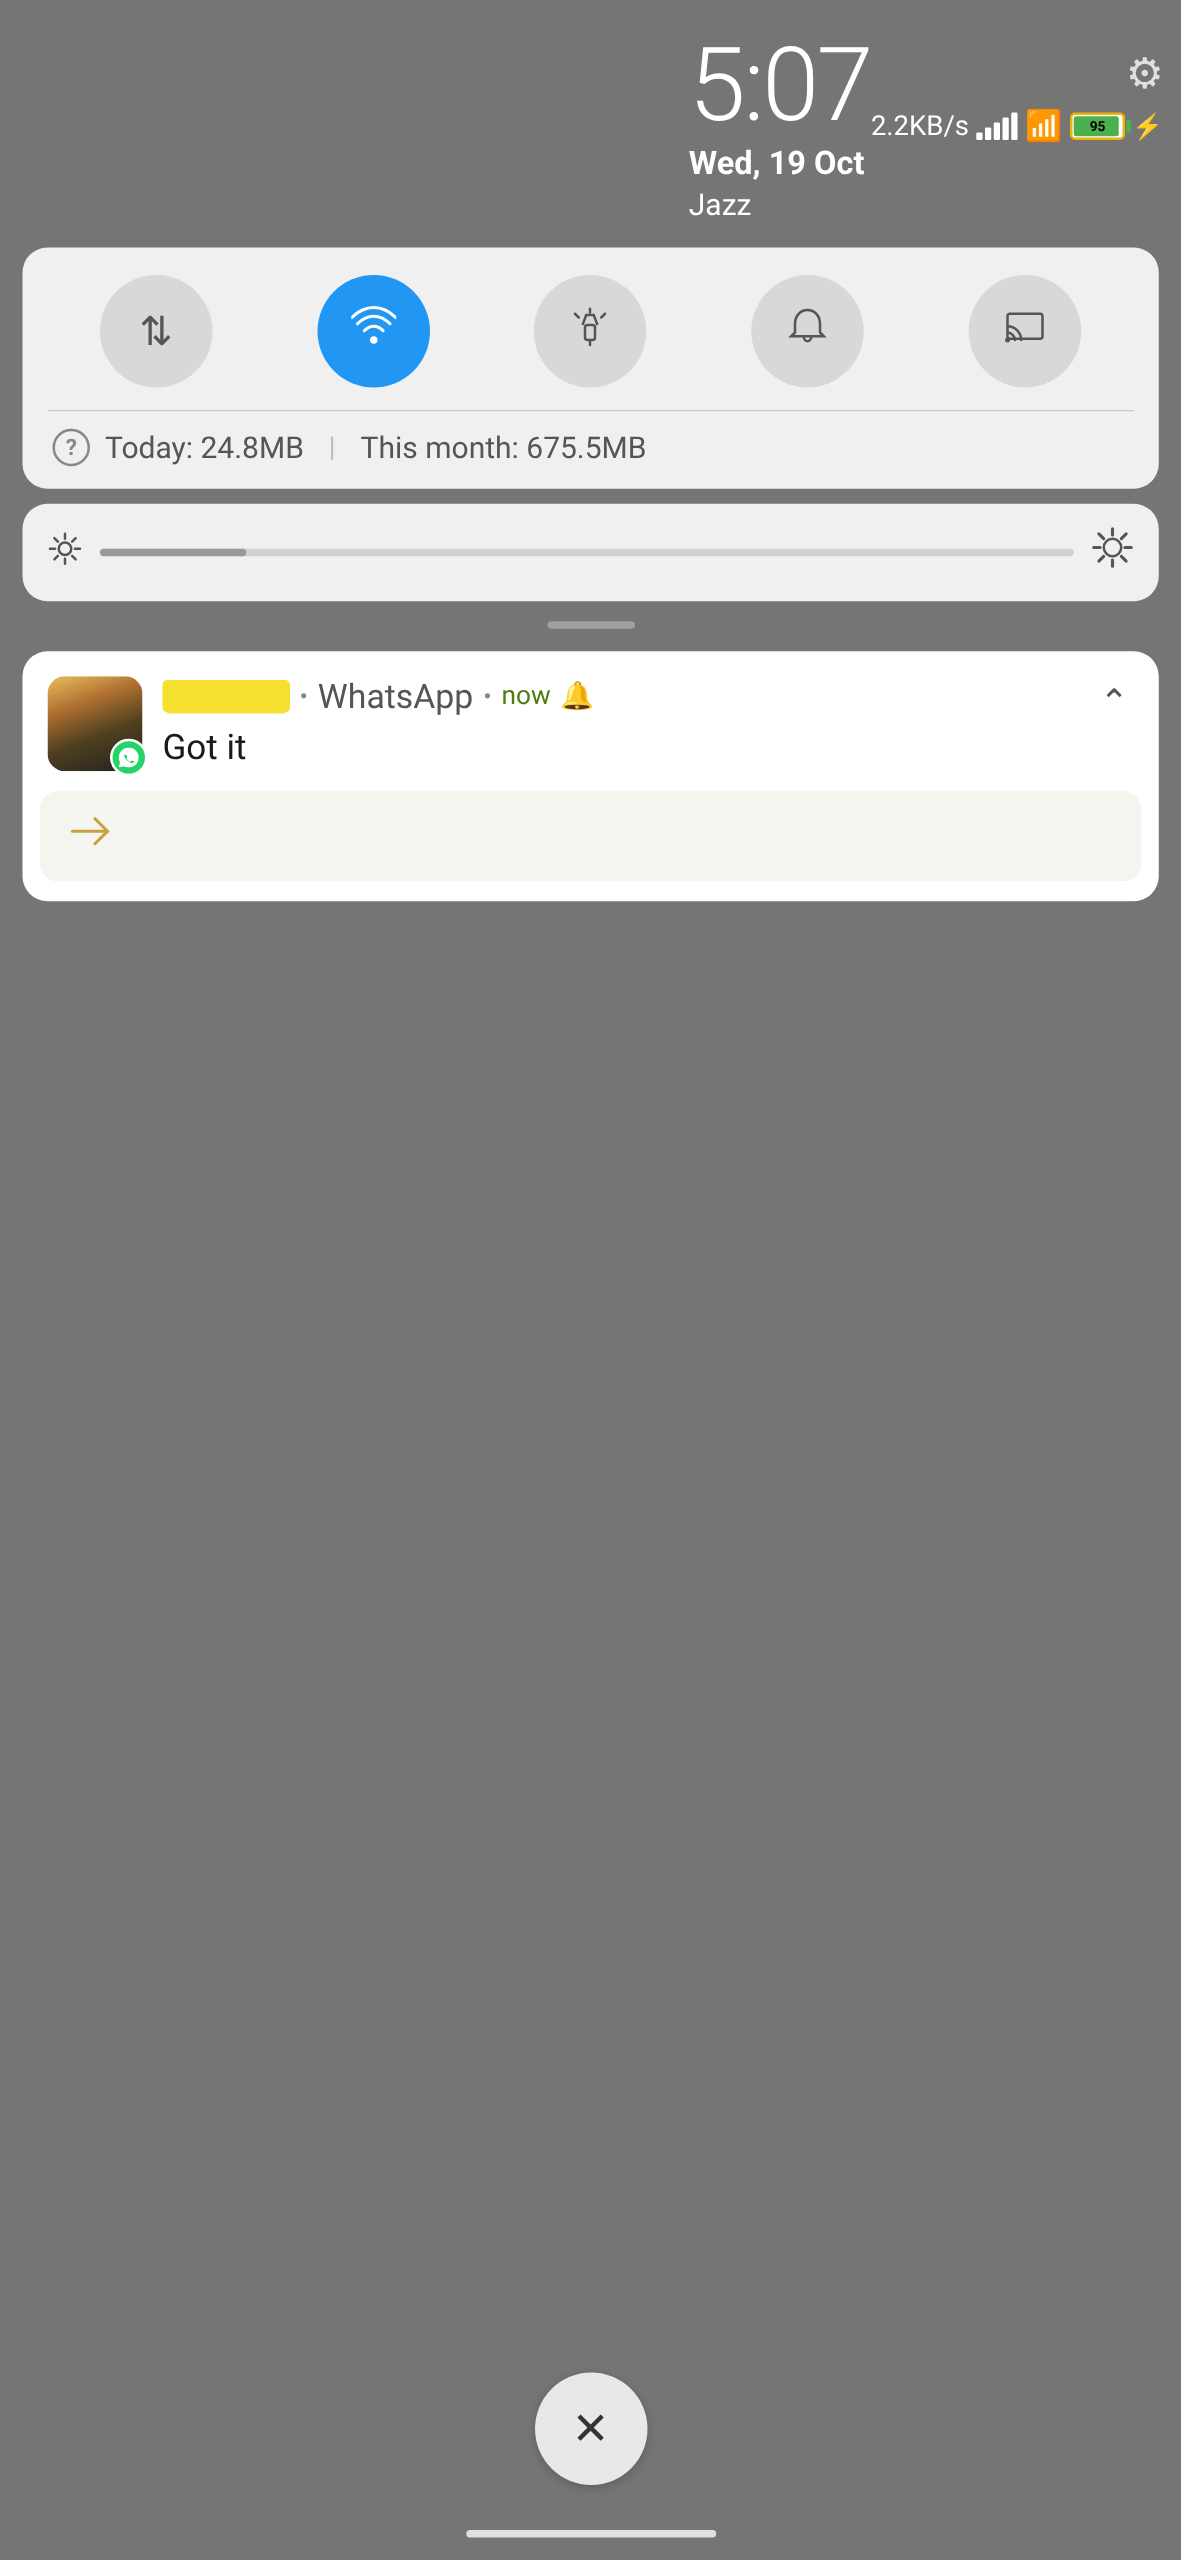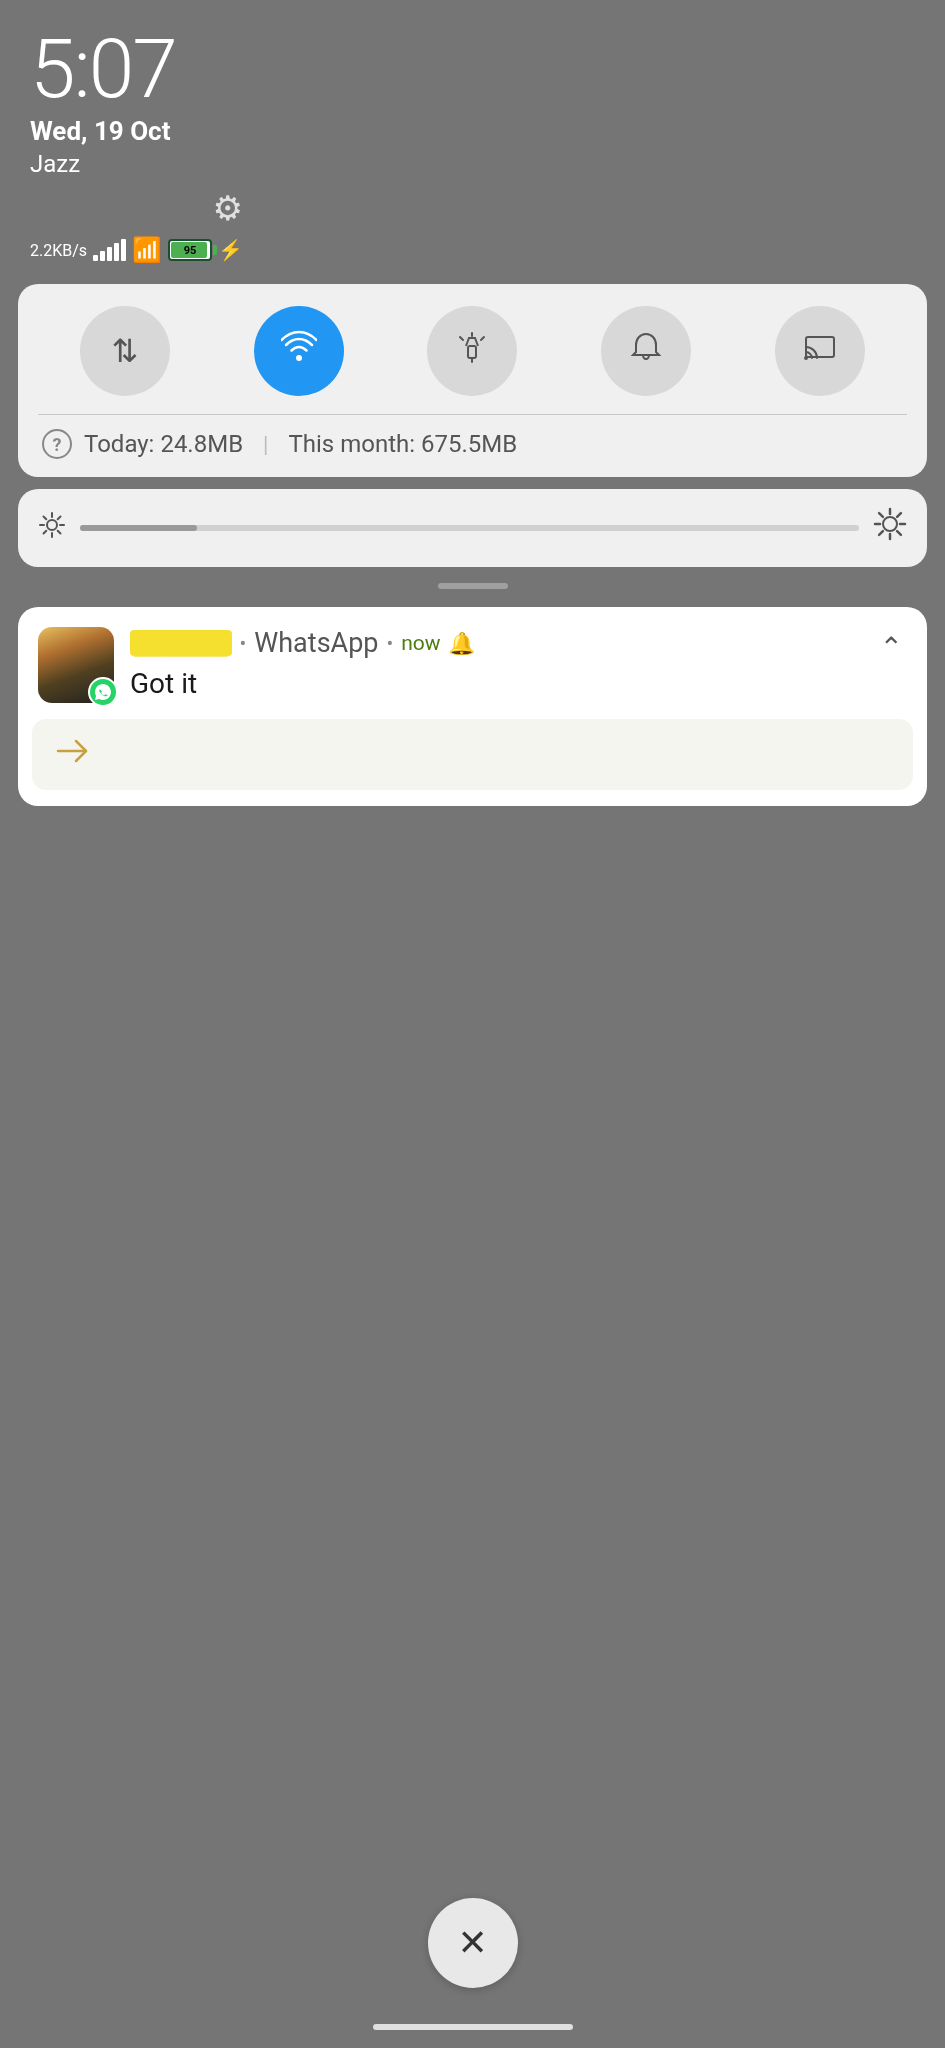--- a/index.html
+++ b/index.html
@@ -9,24 +9,23 @@
       height: 2048px;
       background-color: #757575;
       font-family: 'Roboto', Arial, sans-serif;
       position: relative;
       overflow: hidden;
     }
 
     
     .status-bar {
       display: flex;
-      justify-content: space-between;
+      justify-content: flex-end;
       align-items: flex-start;
-      padding: 28px 30px 10px 30px;
-      flex-direction: column;
+      padding: 28px 14px 10px 30px;
     }
 
     .status-left .time {
       font-size: 82px;
       font-weight: 300;
       color: #ffffff;
       line-height: 1;
       letter-spacing: -2px;
     }
 
@@ -59,21 +58,21 @@
 
     .status-icons {
       display: flex;
       align-items: center;
       gap: 6px;
       font-size: 22px;
       color: #ffffff;
     }
 
     .speed-text {
-      font-size: 16px;
+      font-size: 22px;
       color: #ffffff;
     }
 
     .signal-bars {
       display: flex;
       align-items: flex-end;
       gap: 2px;
     }
 
     .signal-bar {
@@ -89,21 +88,21 @@
 
     .battery-container {
       display: flex;
       align-items: center;
       gap: 2px;
     }
 
     .battery {
       width: 44px;
       height: 22px;
-      border: 2px solid #14532d;
+      border: 2px solid #eab308;
       border-radius: 4px;
       position: relative;
       background: #ffffff;
     }
 
     .battery::after {
       content: '';
       position: absolute;
       right: -7px;
       top: 50%;

